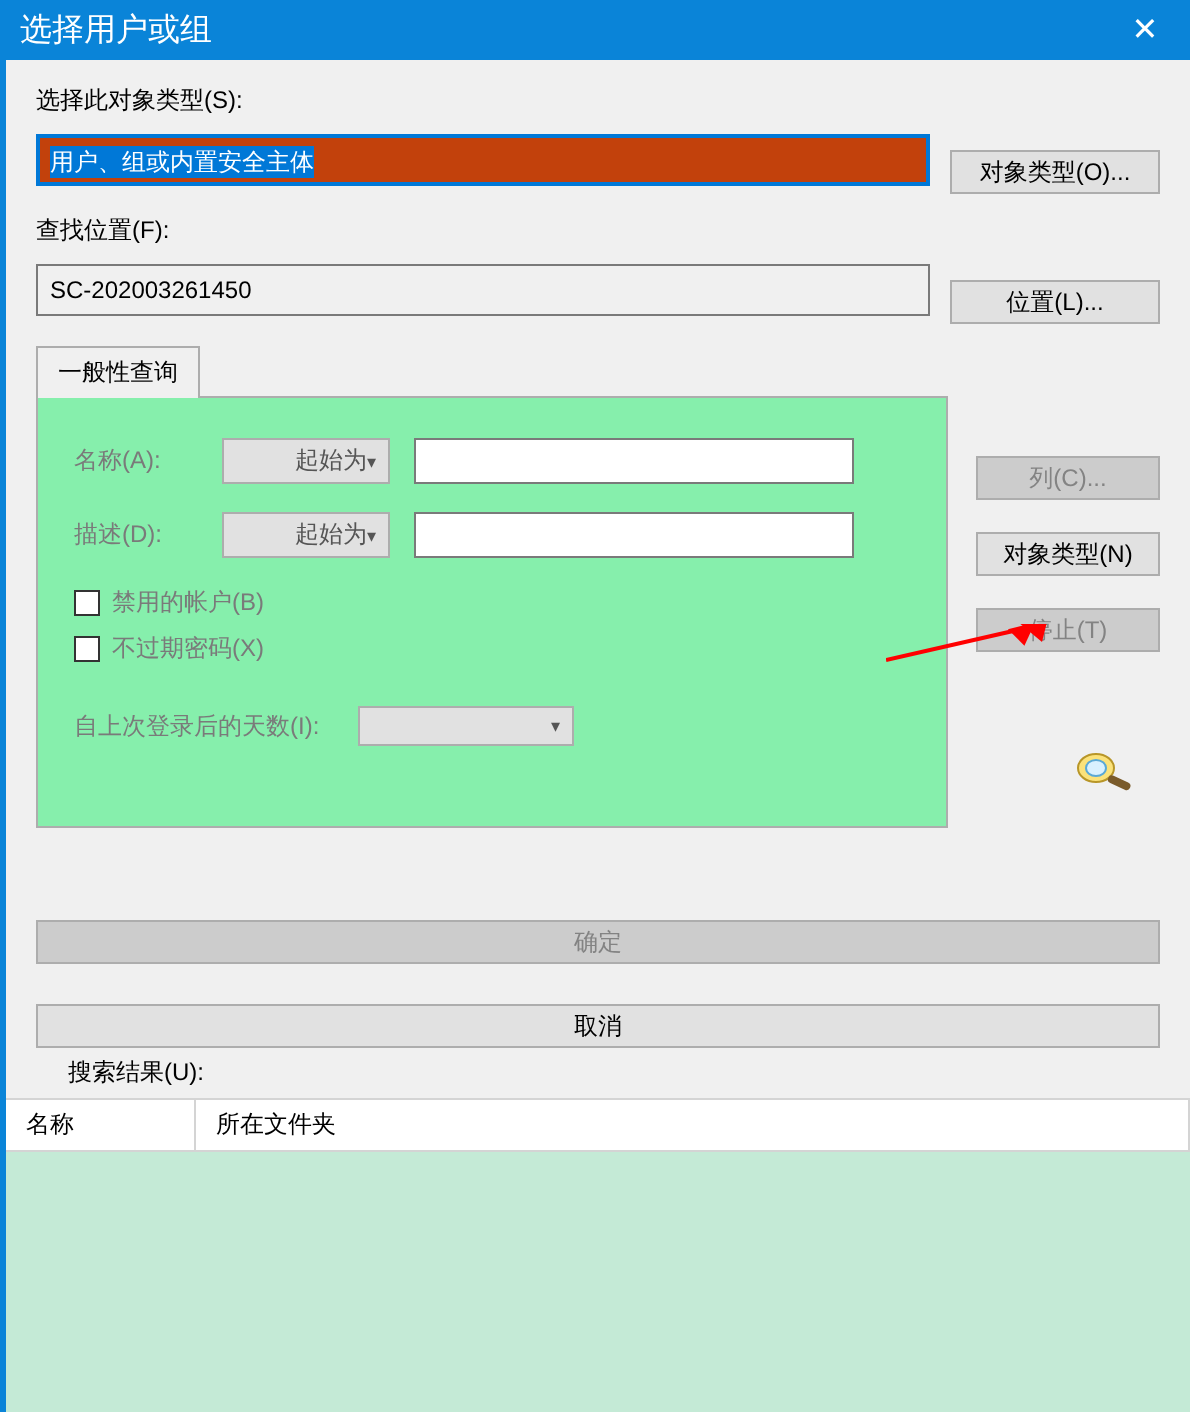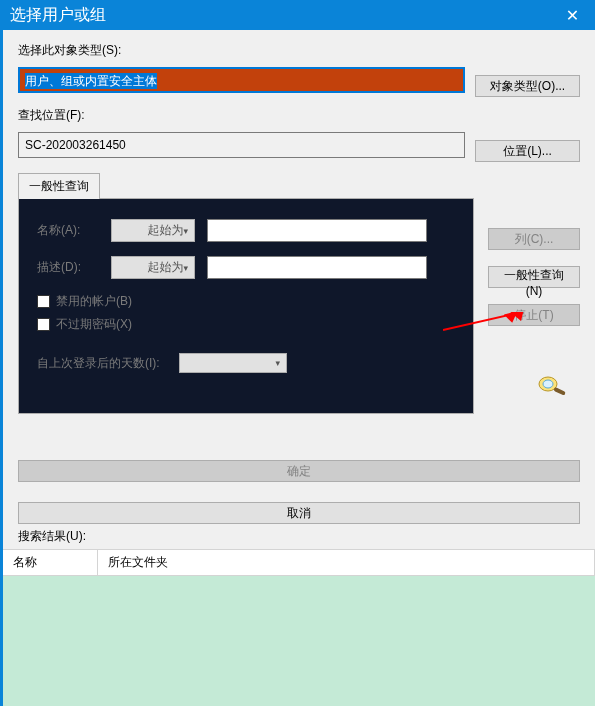--- a/index.html
+++ b/index.html
@@ -13,39 +13,39 @@
 .text-input { flex: 1; border: 1px solid #7a7a7a; background: #fff; padding: 5px 6px; font-size: 12px; height: 26px; }
 .text-input.highlight { border: 2px solid #0078d7; background: #c2410c; color: #fff; padding: 4px 5px; }
 .text-input.highlight .seltext { background: #0078d7; color: #fff; padding: 1px 0; }
 .text-input.readonly { background: #f0f0f0; }
 .btn { min-width: 105px; height: 22px; border: 1px solid #adadad; background: #e1e1e1; font-size: 12px; padding: 0 10px; cursor: default; text-align: center; margin-top: 12px; }
 .btn.disabled { color: #838383; background: #ccc; }
 .tab-area { margin-top: 1px; }
 .tabbar { display: flex; }
 .tab { border: 1px solid #adadad; border-bottom: none; background: #f0f0f0; padding: 4px 10px; font-size: 12px; position: relative; top: 1px; z-index: 2; background: #f0f0f0; }
 .tab.active { background: #f0f0f0; }
-.tab-panel { border: 1px solid #adadad; padding: 20px 18px 40px 18px; background: #0f172a; }
+.tab-panel { border: 1px solid #adadad; padding: 20px 18px 40px 18px; background: #86efac; }
 .form-row { display: flex; align-items: center; gap: 12px; margin-bottom: 14px; }
 .form-label { width: 62px; color: #7a7a7a; font-size: 12px; }
 .select { width: 84px; height: 23px; border: 1px solid #adadad; background: #e1e1e1; display: flex; align-items: center; justify-content: flex-end; padding: 0 6px; font-size: 12px; color: #555; }
 .select .chev { font-size: 9px; color: #555; }
 .val-input { width: 220px; height: 23px; border: 1px solid #7a7a7a; background: #fff; }
 .checkbox-row { display: flex; align-items: center; gap: 6px; margin-bottom: 6px; }
 .checkbox-row .cb { width: 13px; height: 13px; border: 1px solid #333; background: #fff; }
 .checkbox-row .cblabel { color: #7a7a7a; font-size: 12px; }
 .days-row { display: flex; align-items: center; gap: 12px; margin-top: 20px; }
 .days-label { color: #7a7a7a; font-size: 12px; width: 130px; }
 .days-select { width: 108px; height: 20px; border: 1px solid #adadad; background: #e1e1e1; display: flex; align-items: center; justify-content: flex-end; padding: 0 6px; }
 .days-select .chev { font-size: 9px; color: #555; }
 .side-buttons { position: absolute; right: 15px; top: 186px; display: flex; flex-direction: column; gap: 4px; width: 92px; }
 .side-buttons .btn { min-width: 92px; }
 .icon-search { position: absolute; right: 26px; top: 344px; width: 32px; height: 22px; }
 .arrow { position: absolute; left: 440px; top: 282px; }
 .bottom-row { display: flex; justify-content: space-between; gap: 8px; margin-top: 34px; flex-direction: column; }
-.results-label { margin-top: 4px; font-size: 12px; }
+.results-label { margin-top: 4px; font-size: 12px; margin-left: 16px; }
 .results-table { margin: 4px -15px 0 -15px; }
 .table-header { display: flex; background: #fff; border-top: 1px solid #d4d4d4; border-bottom: 1px solid #d4d4d4; }
 .table-header .col { padding: 4px 10px; font-size: 12px; border-right: 1px solid #d4d4d4; }
 .col.c1 { width: 95px; }
 .col.c2 { flex: 1; }
 .results-body { height: 195px; background: #c4ead6; }
 .main-wrap { position: relative; }
 </style>
 </head>
 <body>
@@ -108,21 +108,21 @@
         <div class="days-label">自上次登录后的天数(I):</div>
         <div class="days-select">
           <span class="chev">▾</span>
         </div>
       </div>
     </div>
   </div>
 
   <div class="side-buttons">
     <button class="btn disabled">列(C)...</button>
-    <button class="btn">一般性查询(N)</button>
+    <button class="btn">对象类型(N)</button>
     <button class="btn disabled">停止(T)</button>
   </div>
 
   <svg class="icon-search" viewBox="0 0 32 22">
     <ellipse cx="11" cy="10" rx="9" ry="7" fill="#fbe27a" stroke="#b89628" stroke-width="1"></ellipse>
     <ellipse cx="11" cy="10" rx="5" ry="4" fill="#d9f1ff" stroke="#5aa9d6" stroke-width="1"></ellipse>
     <rect x="18" y="13" width="12" height="4" rx="2" fill="#7a5b2b" transform="rotate(25 18 13)"></rect>
   </svg>
 
   <svg class="arrow" width="90" height="20" style="pointer-events:none">

